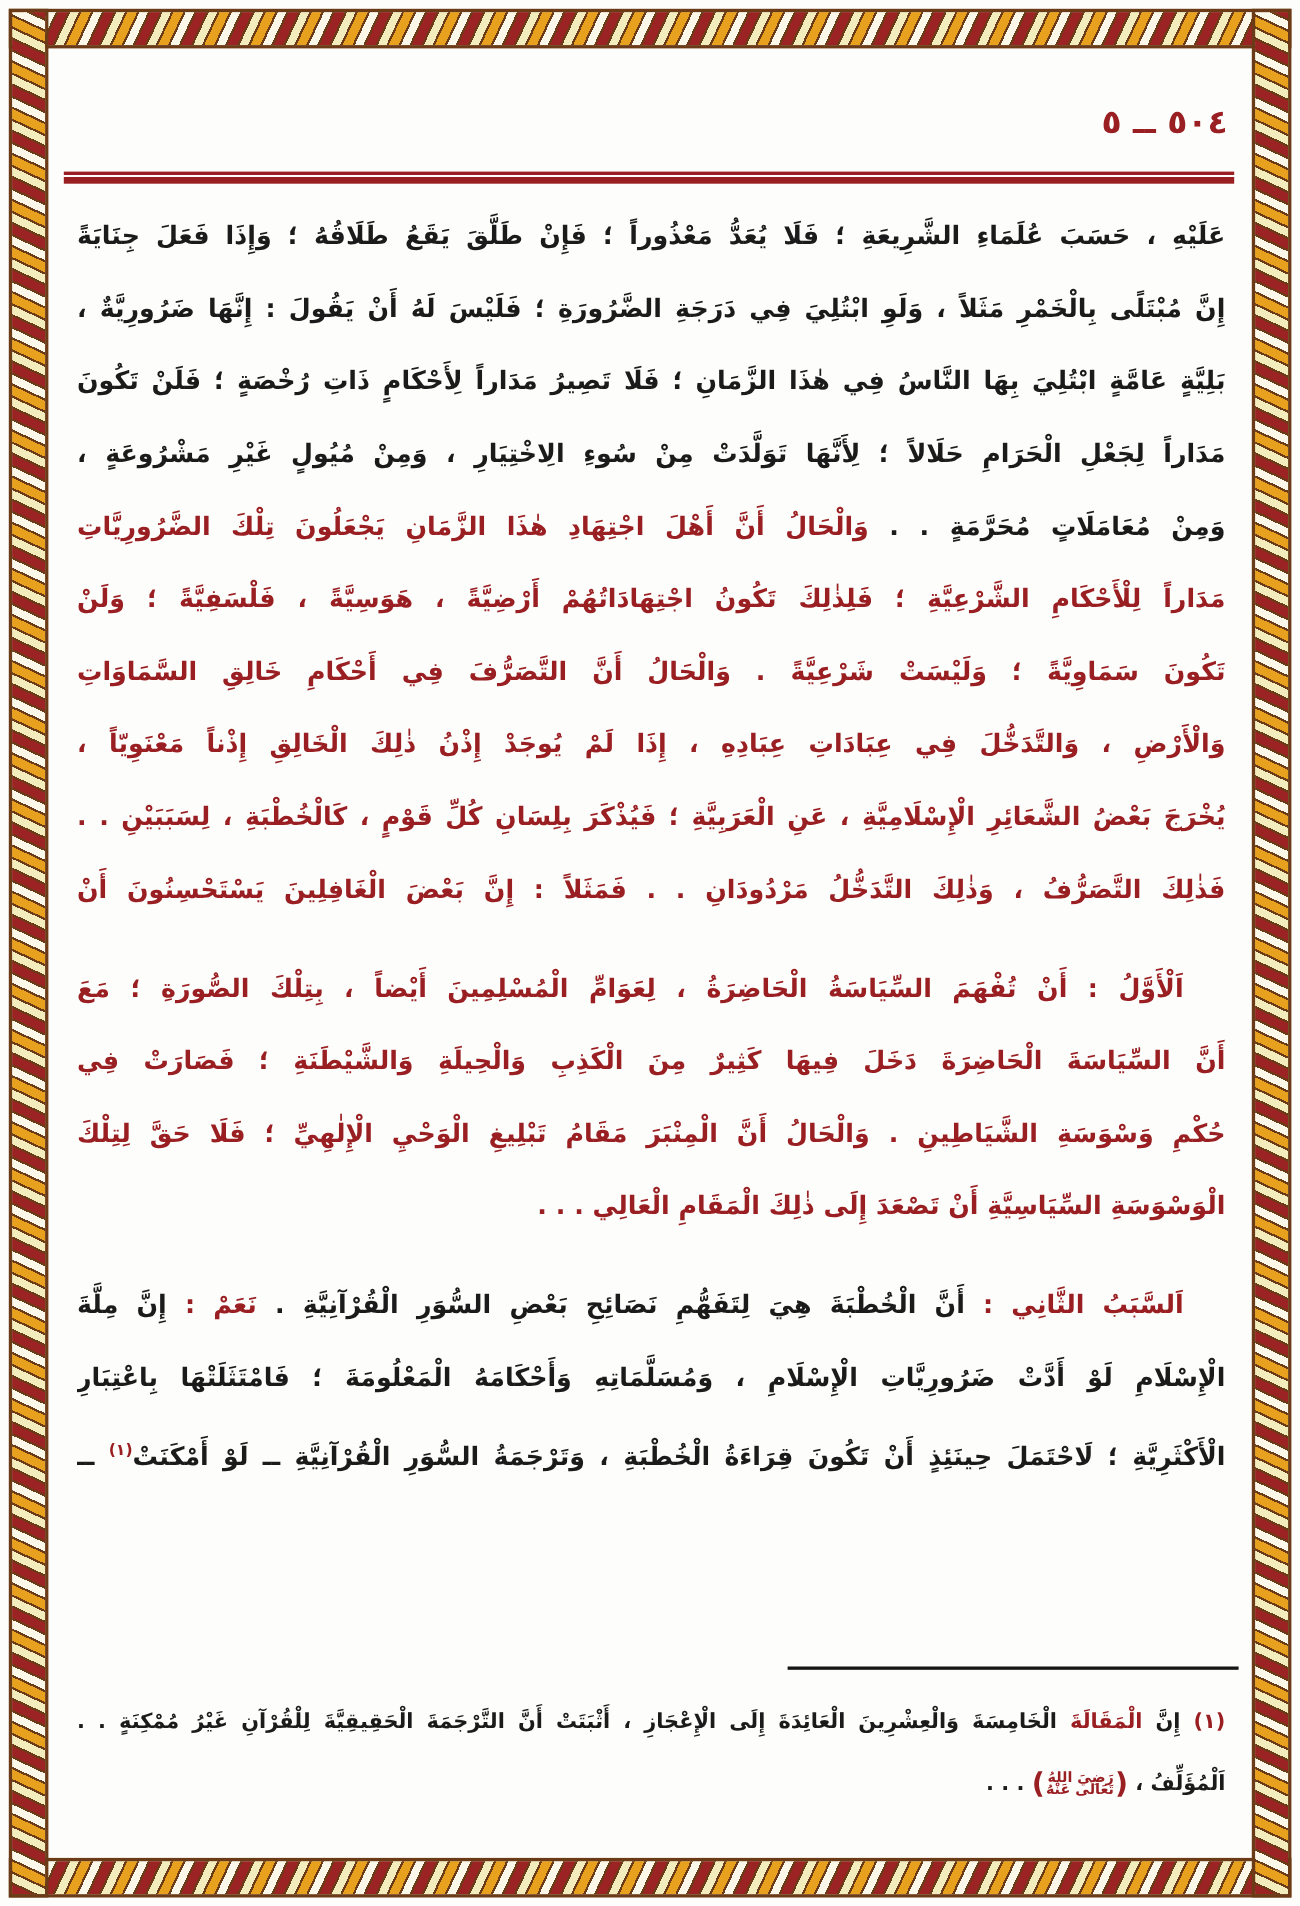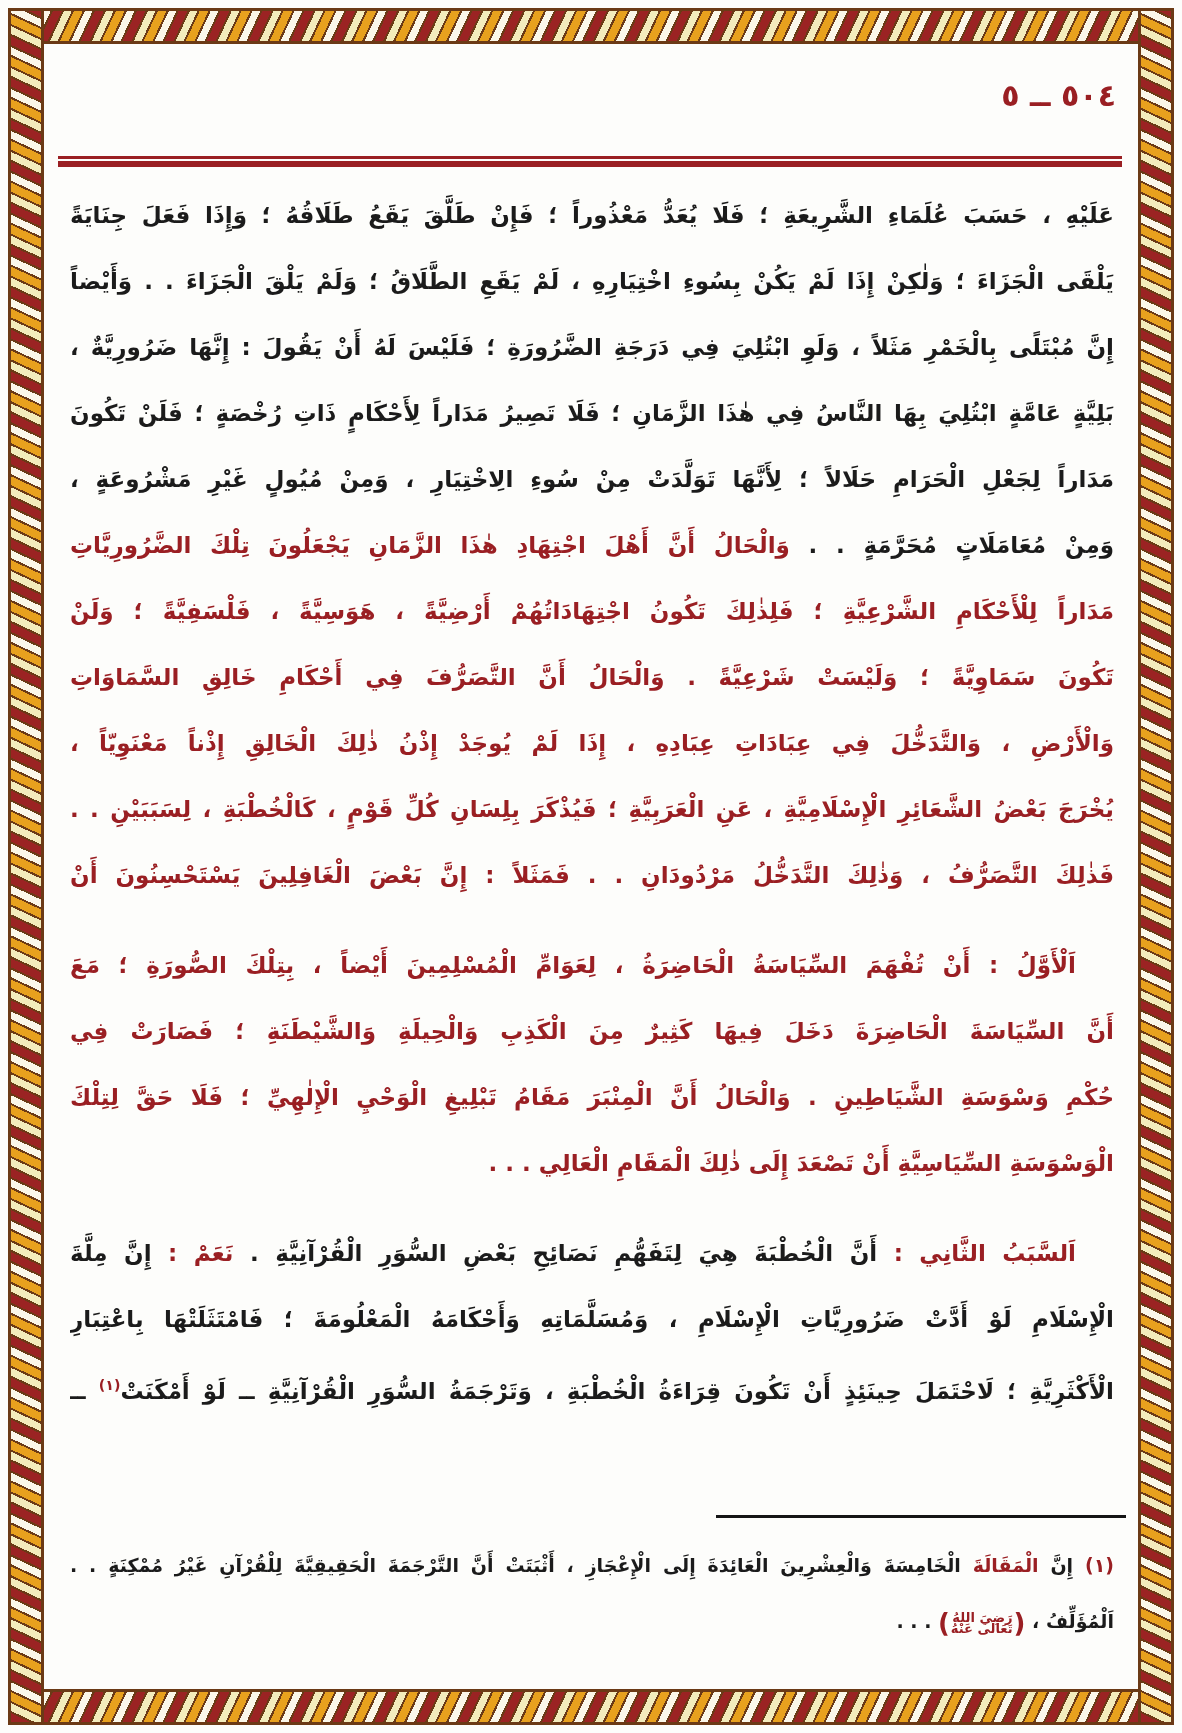--- a/index.html
+++ b/index.html
@@ -31,21 +31,21 @@
   .band.top{top:8px;}
   .band.bottom{bottom:8px;}
   .band.left{left:8px;}
   .band.right{right:8px;}
 
   
   .content{position:absolute;left:56px;top:56px;right:56px;bottom:56px;direction:rtl;}
   :root{--red:#9a1f23;--ink:#1b1b1b;}
 
   .page-number{
-    position:absolute;top:22px;right:10px;
+    position:absolute;top:38px;right:10px;
     font-size:30px;font-weight:bold;color:var(--red);
     letter-spacing:2px;direction:rtl;
   }
   .page-title{
     position:absolute;top:28px;left:0;right:0;
     text-align:center;font-size:31px;font-weight:bold;color:var(--red);
     text-shadow:-4px 5px 0 #d3d0c8;
   }
   .header-rule{
     position:absolute;top:100px;left:2px;right:4px;height:11px;
@@ -88,21 +88,20 @@
 
   <div class="content">
 
     <div class="page-number">٥٠٤ ــ ٥</div>
 
 
     <div class="header-rule"></div>
 
     <div class="body-text" id="body-text">
         <div class="line"><span class="seg black">عَلَيْهِ ، حَسَبَ عُلَمَاءِ الشَّرِيعَةِ ؛ فَلَا يُعَدُّ مَعْذُوراً ؛ فَإِنْ طَلَّقَ يَقَعُ طَلَاقُهُ ؛ وَإِذَا فَعَلَ جِنَايَةً</span></div>
-        <div class="line"><span class="seg black">يَلْقَى الْجَزَاءَ ؛ وَلٰكِنْ إِذَا لَمْ يَكُنْ بِسُوءِ اخْتِيَارِهِ ، لَمْ يَقَعِ الطَّلَاقُ ؛ وَلَمْ يَلْقَ الْجَزَاءَ . . وَأَيْضاً</span></div>
         <div class="line"><span class="seg black">إِنَّ مُبْتَلًى بِالْخَمْرِ مَثَلاً ، وَلَوِ ابْتُلِيَ فِي دَرَجَةِ الضَّرُورَةِ ؛ فَلَيْسَ لَهُ أَنْ يَقُولَ : إِنَّهَا ضَرُورِيَّةٌ ،</span></div>
         <div class="line"><span class="seg black">بَلِيَّةٍ عَامَّةٍ ابْتُلِيَ بِهَا النَّاسُ فِي هٰذَا الزَّمَانِ ؛ فَلَا تَصِيرُ مَدَاراً لِأَحْكَامٍ ذَاتِ رُخْصَةٍ ؛ فَلَنْ تَكُونَ</span></div>
         <div class="line"><span class="seg black">مَدَاراً لِجَعْلِ الْحَرَامِ حَلَالاً ؛ لِأَنَّهَا تَوَلَّدَتْ مِنْ سُوءِ الِاخْتِيَارِ ، وَمِنْ مُيُولٍ غَيْرِ مَشْرُوعَةٍ ،</span></div>
         <div class="line"><span class="seg black">وَمِنْ مُعَامَلَاتٍ مُحَرَّمَةٍ . . </span><span class="seg red">وَالْحَالُ أَنَّ أَهْلَ اجْتِهَادِ هٰذَا الزَّمَانِ يَجْعَلُونَ تِلْكَ الضَّرُورِيَّاتِ</span></div>
         <div class="line"><span class="seg red">مَدَاراً لِلْأَحْكَامِ الشَّرْعِيَّةِ ؛ فَلِذٰلِكَ تَكُونُ اجْتِهَادَاتُهُمْ أَرْضِيَّةً ، هَوَسِيَّةً ، فَلْسَفِيَّةً ؛ وَلَنْ</span></div>
         <div class="line"><span class="seg red">تَكُونَ سَمَاوِيَّةً ؛ وَلَيْسَتْ شَرْعِيَّةً . وَالْحَالُ أَنَّ التَّصَرُّفَ فِي أَحْكَامِ خَالِقِ السَّمَاوَاتِ</span></div>
         <div class="line"><span class="seg red">وَالْأَرْضِ ، وَالتَّدَخُّلَ فِي عِبَادَاتِ عِبَادِهِ ، إِذَا لَمْ يُوجَدْ إِذْنُ ذٰلِكَ الْخَالِقِ إِذْناً مَعْنَوِيّاً ،</span></div>
         <div class="line"><span class="seg red">يُخْرَجَ بَعْضُ الشَّعَائِرِ الْإِسْلَامِيَّةِ ، عَنِ الْعَرَبِيَّةِ ؛ فَيُذْكَرَ بِلِسَانِ كُلِّ قَوْمٍ ، كَالْخُطْبَةِ ، لِسَبَبَيْنِ . .</span></div>
         <div class="line"><span class="seg red">فَذٰلِكَ التَّصَرُّفُ ، وَذٰلِكَ التَّدَخُّلُ مَرْدُودَانِ . . فَمَثَلاً : إِنَّ بَعْضَ الْغَافِلِينَ يَسْتَحْسِنُونَ أَنْ</span></div>
         <div class="line indent gap"><span class="seg red">اَلْأَوَّلُ : أَنْ تُفْهَمَ السِّيَاسَةُ الْحَاضِرَةُ ، لِعَوَامِّ الْمُسْلِمِينَ أَيْضاً ، بِتِلْكَ الصُّورَةِ ؛ مَعَ</span></div>

